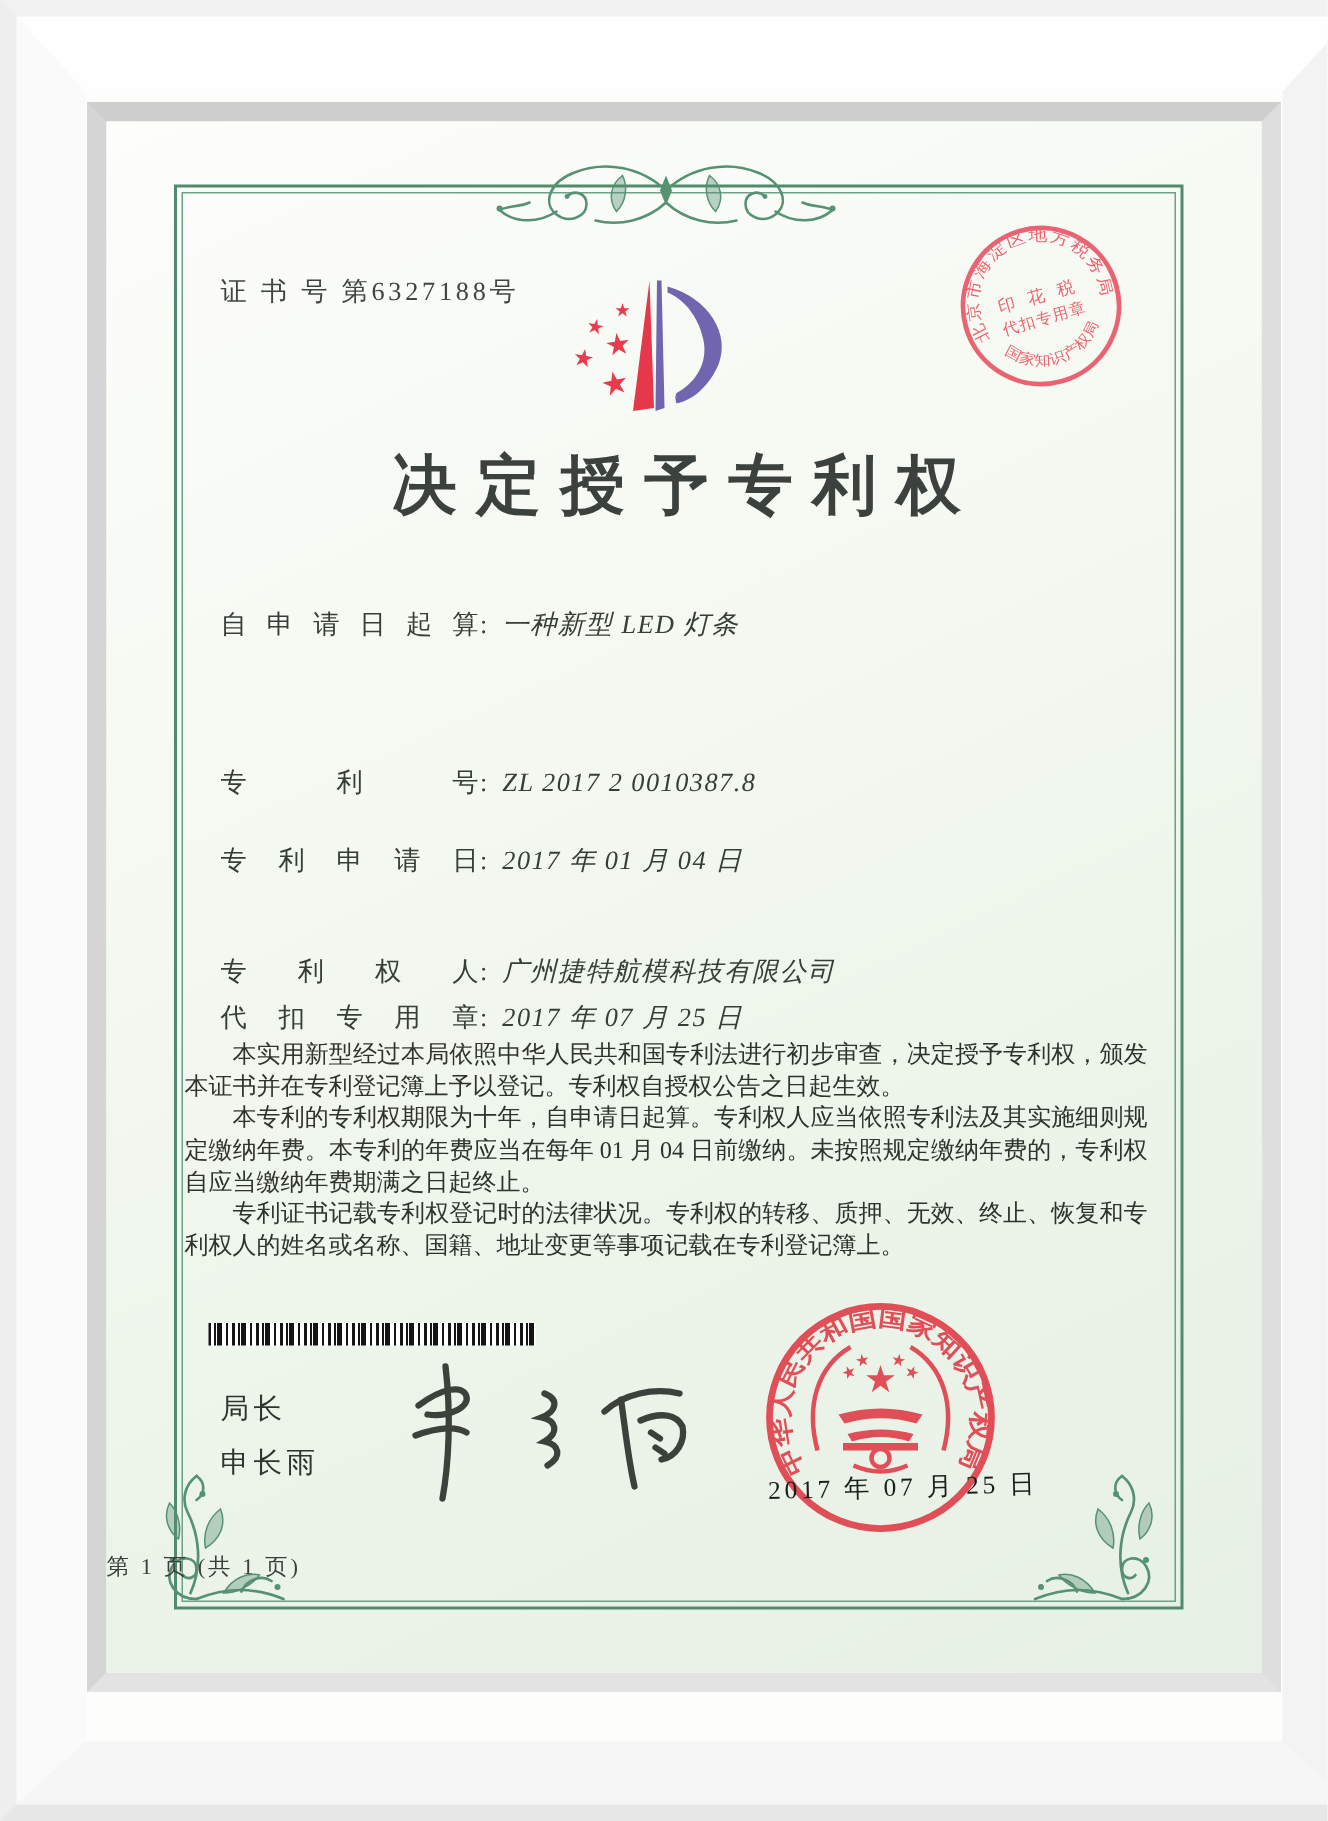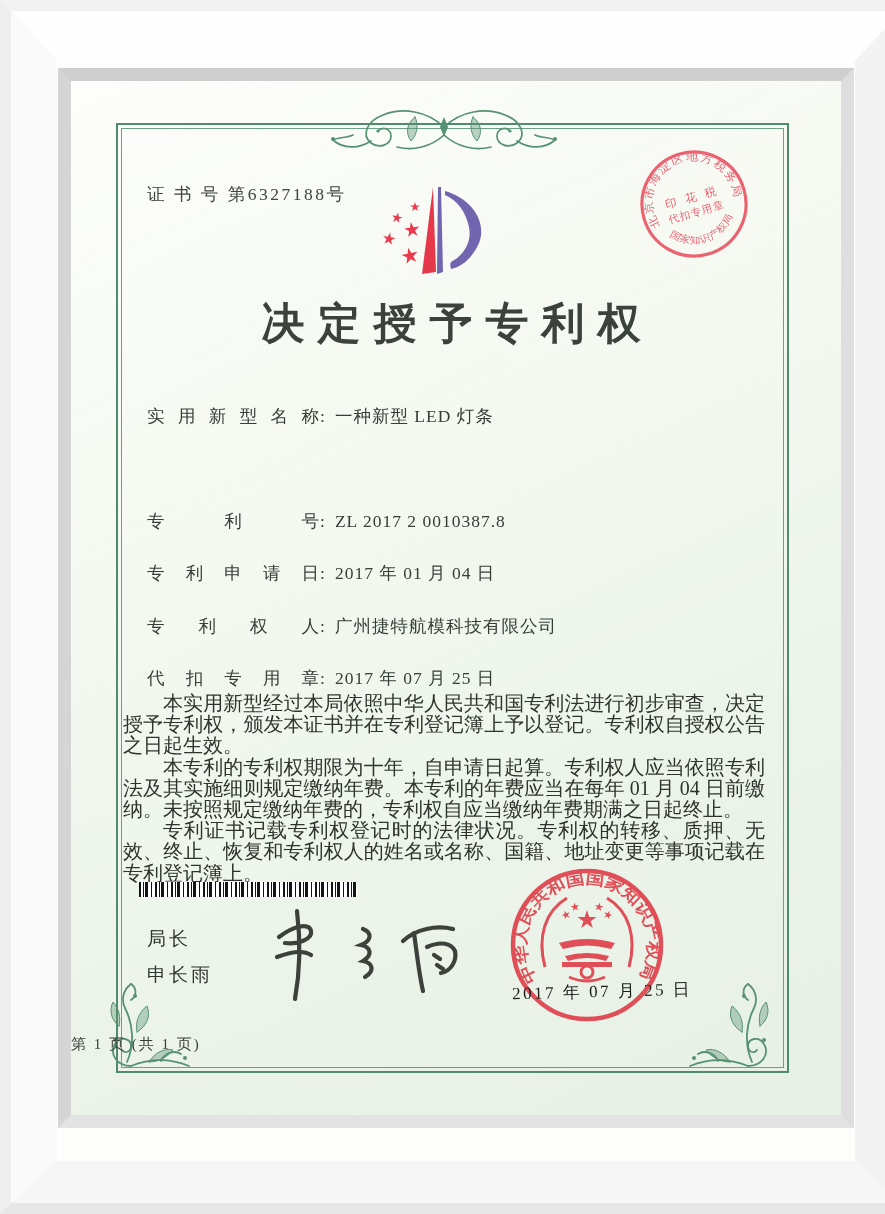--- a/index.html
+++ b/index.html
@@ -23,23 +23,23 @@
   .orn{position:absolute;color:#569172;}
   .cert-no{position:absolute;left:76px;top:101px;font-size:17.5px;letter-spacing:2.5px;color:#3f4540;}
   .logo{position:absolute;left:298px;top:96px;}
   .taxstamp{position:absolute;left:566px;top:66px;transform:rotate(-16deg);opacity:.92;}
   .title{position:absolute;left:0;right:10px;top:214px;text-align:center;font-size:43px;
     font-weight:600;letter-spacing:13px;text-indent:13px;color:#3b423d;}
 
   .field{position:absolute;left:76px;font-size:17.5px;color:#363e38;white-space:nowrap;}
   .flabel{display:inline-block;width:172px;text-align:justify;text-align-last:justify;}
   .fcolon{display:inline-block;margin:0 10px 0 1px;}
-  .fvalue{letter-spacing:1px;}
-
-  .paras{position:absolute;left:52px;top:612px;width:642px;font-size:20px;line-height:21.2px;
+  .fvalue{letter-spacing:1px;font-style:italic;}
+
+  .paras{position:absolute;left:52px;top:612px;width:642px;font-size:16px;line-height:21.2px;
     color:#2e332d;text-align:justify;}
   .paras p{margin:0;text-indent:2em;}
 
   .barcode{position:absolute;left:68px;top:801px;width:218px;height:15px;
     background:repeating-linear-gradient(90deg,#141414 0 2px,#fff 2px 4px,#141414 4px 5px,#fff 5px 6px,
       #141414 6px 9px,#fff 9px 12px,#141414 12px 13px,#fff 13px 16px);}
   .signer{position:absolute;left:76px;font-size:19px;color:#2f342f;letter-spacing:3px;text-align:center;}
   .sig{position:absolute;left:180px;top:818px;}
   .seal{position:absolute;left:436px;top:784px;opacity:.93;}
   .seal-date{position:absolute;left:441px;top:899px;font-size:17px;letter-spacing:2.5px;color:#1c1e1c;
@@ -142,29 +142,29 @@
           <textPath href="#taxBot" startOffset="1" textLength="76" lengthAdjust="spacingAndGlyphs">国家知识产权局</textPath>
         </text>
         <text x="57" y="54" text-anchor="middle" font-size="11.5" letter-spacing="3">印 花 税</text>
         <text x="57" y="69" text-anchor="middle" font-size="10.5" letter-spacing="1">代扣专用章</text>
       </g>
     </svg>
 
     <div class="title">决定授予专利权</div>
 
     <div class="field" style="top:323px">
-      <span class="flabel">实用新型名称</span><span class="fcolon">:</span><span class="fvalue">一种新型 LED 灯条</span>
+      <span class="flabel">自申请日起算</span><span class="fcolon">:</span><span class="fvalue">一种新型 LED 灯条</span>
     </div>
     <div class="field" style="top:428px">
       <span class="flabel">专利号</span><span class="fcolon">:</span><span class="fvalue">ZL 2017 2 0010387.8</span>
     </div>
     <div class="field" style="top:480px">
       <span class="flabel">专利申请日</span><span class="fcolon">:</span><span class="fvalue">2017 年 01 月 04 日</span>
     </div>
-    <div class="field" style="top:533px">
+    <div class="field" style="top:554px">
       <span class="flabel">专利权人</span><span class="fcolon">:</span><span class="fvalue">广州捷特航模科技有限公司</span>
     </div>
     <div class="field" style="top:585px">
       <span class="flabel">代扣专用章</span><span class="fcolon">:</span><span class="fvalue">2017 年 07 月 25 日</span>
     </div>
 
     <div class="paras">
       <p>本实用新型经过本局依照中华人民共和国专利法进行初步审查，决定授予专利权，颁发本证书并在专利登记簿上予以登记。专利权自授权公告之日起生效。</p>
       <p>本专利的专利权期限为十年，自申请日起算。专利权人应当依照专利法及其实施细则规定缴纳年费。本专利的年费应当在每年 01 月 04 日前缴纳。未按照规定缴纳年费的，专利权自应当缴纳年费期满之日起终止。</p>
       <p>专利证书记载专利权登记时的法律状况。专利权的转移、质押、无效、终止、恢复和专利权人的姓名或名称、国籍、地址变更等事项记载在专利登记簿上。</p>

